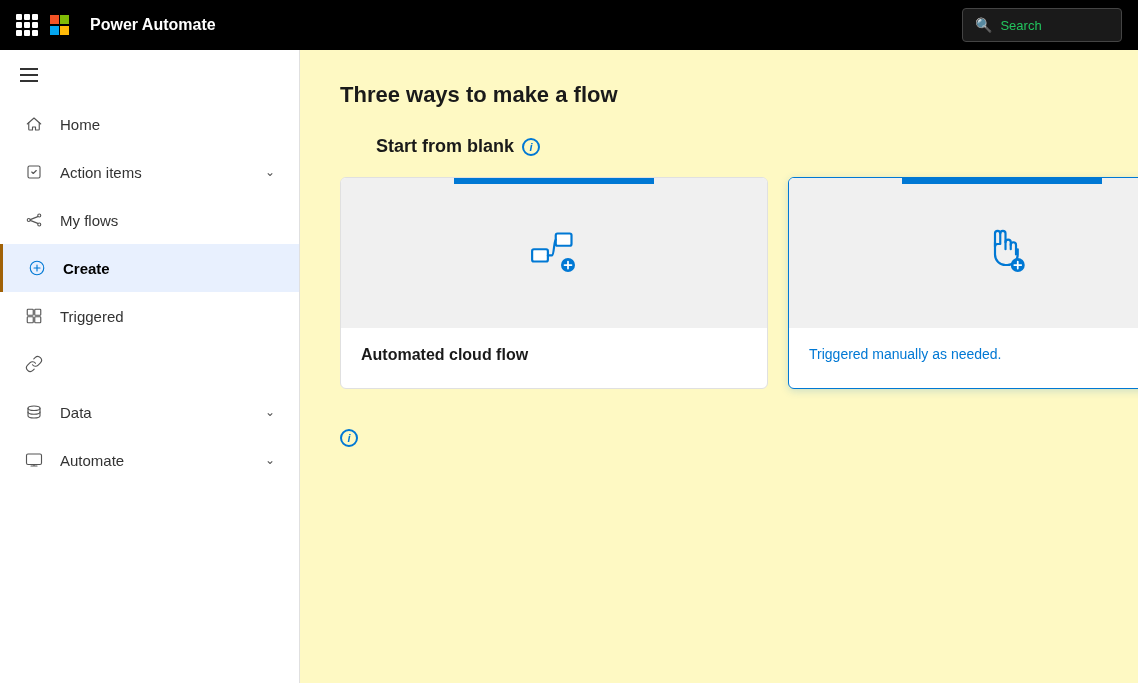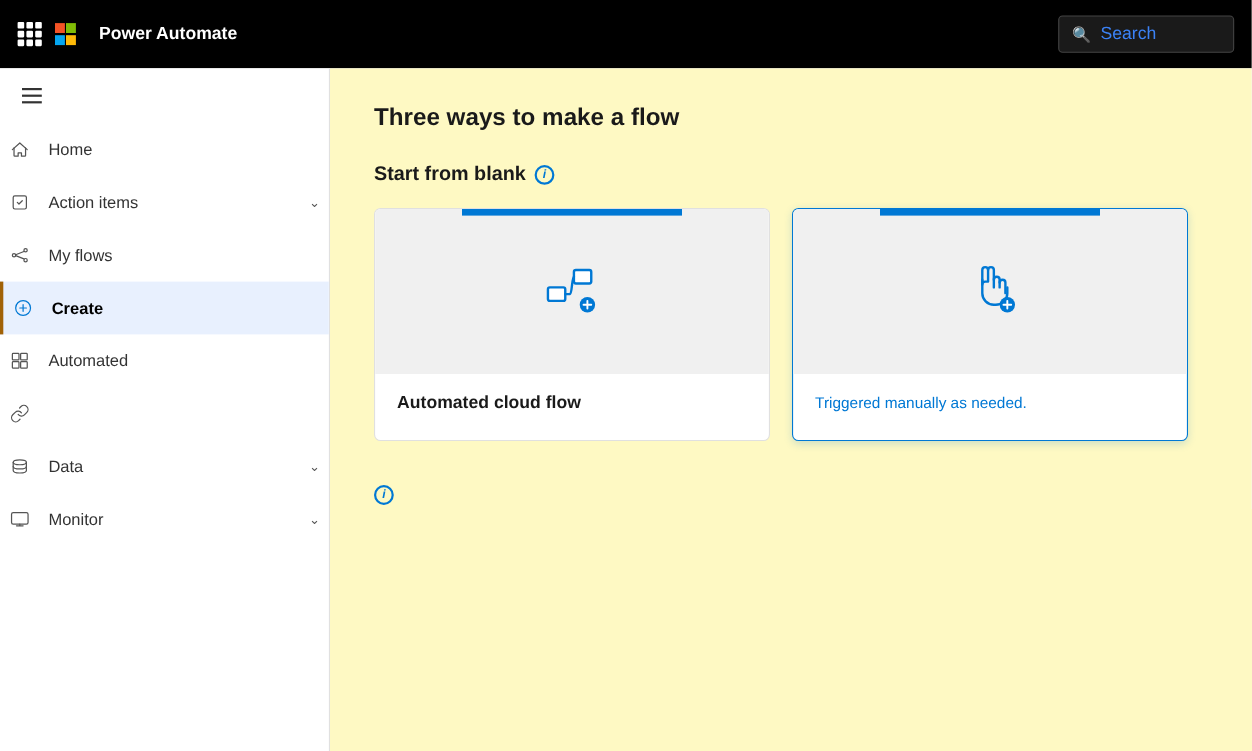--- a/index.html
+++ b/index.html
@@ -1,21 +1,21 @@
 <!DOCTYPE html>
 <html><head>
   <meta charset="utf-8">
   <style>
     * { margin: 0; padding: 0; box-sizing: border-box; }
     body { font-family: 'Segoe UI', sans-serif; background: #f5f5f5; width: 1138px; height: 683px; overflow: hidden; display: flex; flex-direction: column; }
 
     
     .topbar {
       background: #000;
-      height: 62px;
+      height: 50px;
       display: flex;
       align-items: center;
       padding: 0 16px;
       flex-shrink: 0;
       gap: 12px;
     }
     .topbar-grid-icon {
       display: grid;
       grid-template-columns: repeat(3, 6px);
       grid-template-rows: repeat(3, 6px);
@@ -58,22 +58,22 @@
       gap: 8px;
       width: 160px;
       height: 34px;
       cursor: text;
     }
     .topbar-search-icon {
       color: #ccc;
       font-size: 14px;
     }
     .topbar-search-text {
-      color: #3b82f6;
-      font-size: 16px;
+      color: #22c55e;
+      font-size: 13px;
     }
 
     
     .main-layout {
       display: flex;
       flex: 1;
       overflow: hidden;
     }
 
     
@@ -97,21 +97,21 @@
     }
     .hamburger-icon span {
       display: block;
       width: 18px;
       height: 2px;
       background: #333;
     }
     .sidebar-item {
       display: flex;
       align-items: center;
-      padding: 14px 8px;
+      padding: 14px 24px;
       gap: 16px;
       cursor: pointer;
       color: #333;
       font-size: 15px;
       position: relative;
     }
     .sidebar-item.active {
       background: #e8f0fe;
       border-left: 3px solid #a16207;
       font-weight: 700;
@@ -153,20 +153,21 @@
     .section-header {
       display: flex;
       align-items: center;
       gap: 8px;
       margin-bottom: 20px;
     }
     .section-title {
       font-size: 18px;
       font-weight: 600;
       color: #1a1a1a;
+      margin-left: 36px;
     }
     .info-icon {
       width: 18px;
       height: 18px;
       border: 2px solid #0078d4;
       border-radius: 50%;
       display: flex;
       align-items: center;
       justify-content: center;
       font-size: 11px;
@@ -179,21 +180,21 @@
     
     .cards-row {
       display: flex;
       gap: 20px;
       margin-bottom: 40px;
     }
     .flow-card {
       background: #fff;
       border: 1px solid #e0e0e0;
       border-radius: 6px;
-      width: 360px;
+      width: 428px;
       overflow: hidden;
       cursor: pointer;
       flex-shrink: 0;
     }
     .flow-card.selected {
       border-color: #0078d4;
       box-shadow: 0 2px 8px rgba(0,120,212,0.2);
     }
     .card-visual {
       height: 150px;
@@ -345,21 +346,21 @@
 
     <div class="sidebar-item">
       <div class="item-icon">
         <svg class="nav-icon" viewBox="0 0 24 24">
           <rect x="3" y="3" width="8" height="8" rx="1"></rect>
           <rect x="13" y="3" width="8" height="8" rx="1"></rect>
           <rect x="3" y="13" width="8" height="8" rx="1"></rect>
           <rect x="13" y="13" width="8" height="8" rx="1"></rect>
         </svg>
       </div>
-      <span class="item-label">Automated</span>
+      <span class="item-label">Triggered</span>
     </div>
 
     <div class="sidebar-item">
       <div class="item-icon">
         <svg class="nav-icon" viewBox="0 0 24 24">
           <path d="M10 13a5 5 0 007.54.54l3-3a5 5 0 00-7.07-7.07l-1.72 1.71" stroke-linecap="round" stroke-linejoin="round"></path>
           <path d="M14 11a5 5 0 00-7.54-.54l-3 3a5 5 0 007.07 7.07l1.71-1.71" stroke-linecap="round" stroke-linejoin="round"></path>
         </svg>
       </div>
     </div>
@@ -376,21 +377,21 @@
       <span class="chevron">⌄</span>
     </div>
 
     <div class="sidebar-item">
       <div class="item-icon">
         <svg class="nav-icon" viewBox="0 0 24 24">
           <rect x="2" y="4" width="20" height="14" rx="2"></rect>
           <path d="M8 20h8M12 18v2" stroke-linecap="round"></path>
         </svg>
       </div>
-      <span class="item-label">Monitor</span>
+      <span class="item-label">Automate</span>
       <span class="chevron">⌄</span>
     </div>
   </div>
 
   <div class="content">
     <div class="page-title">Three ways to make a flow</div>
 
     <div class="section-header">
       <span class="section-title">Start from blank</span>
       <div class="info-icon">i</div>

